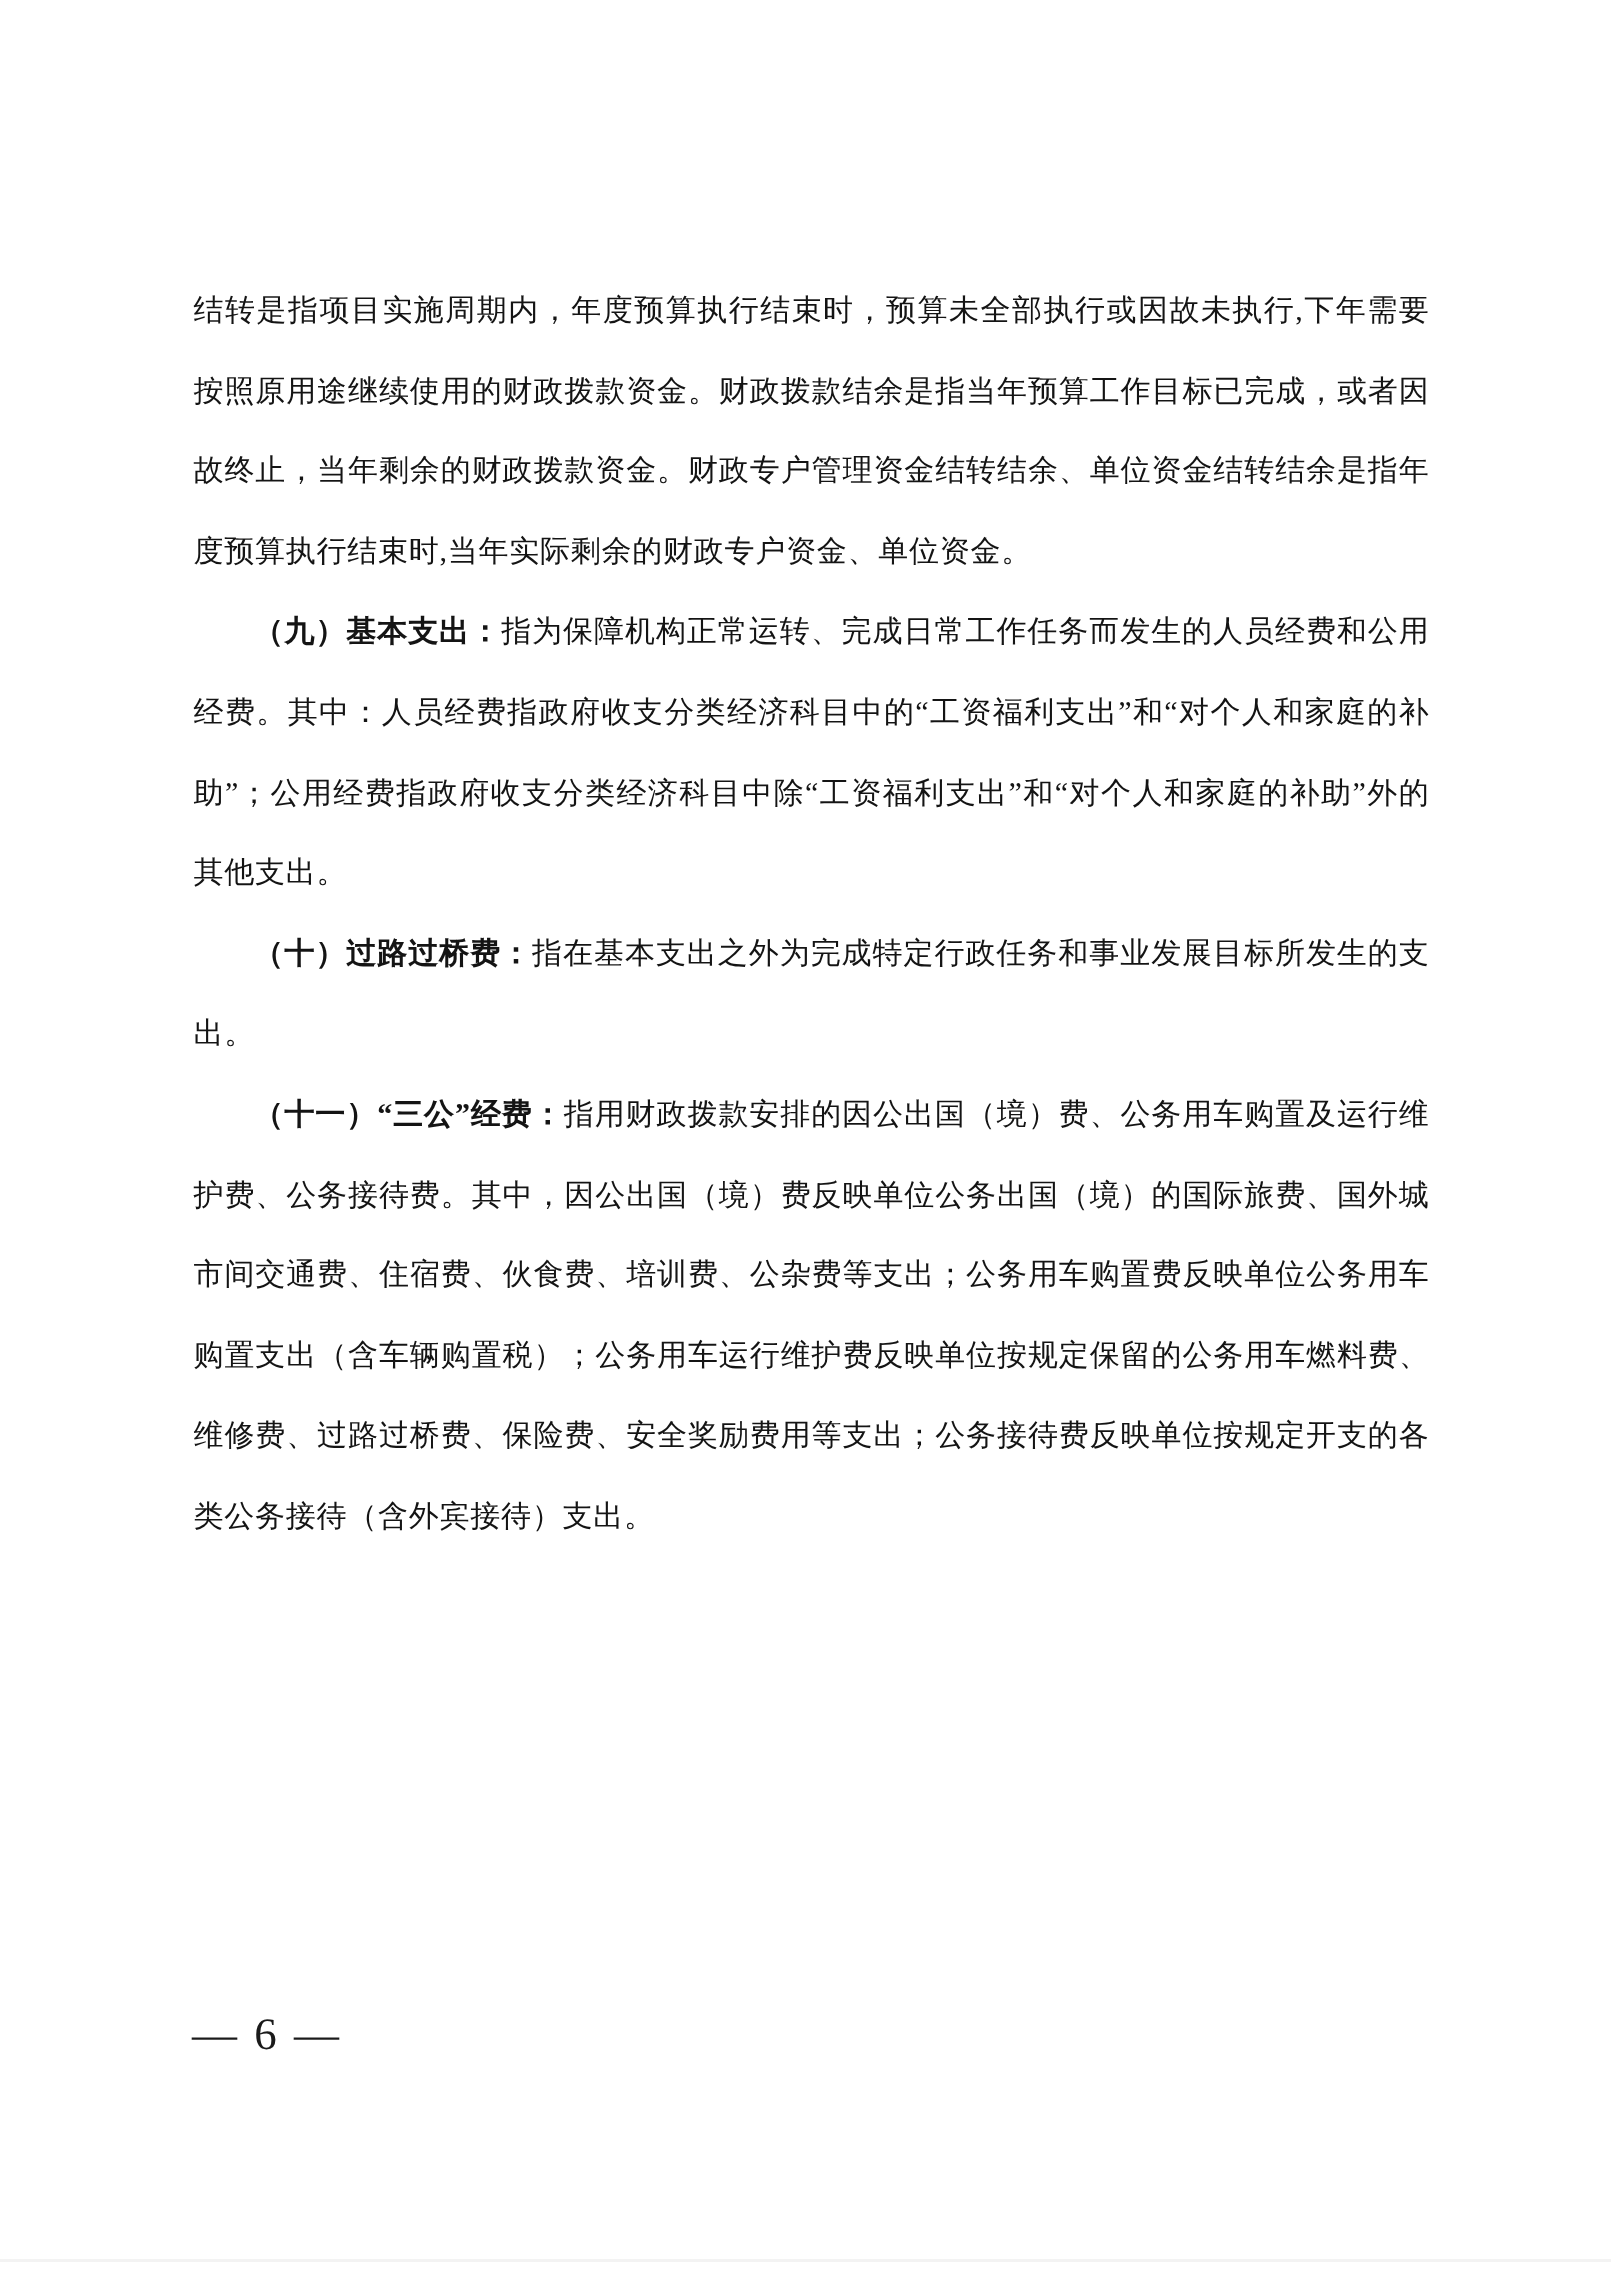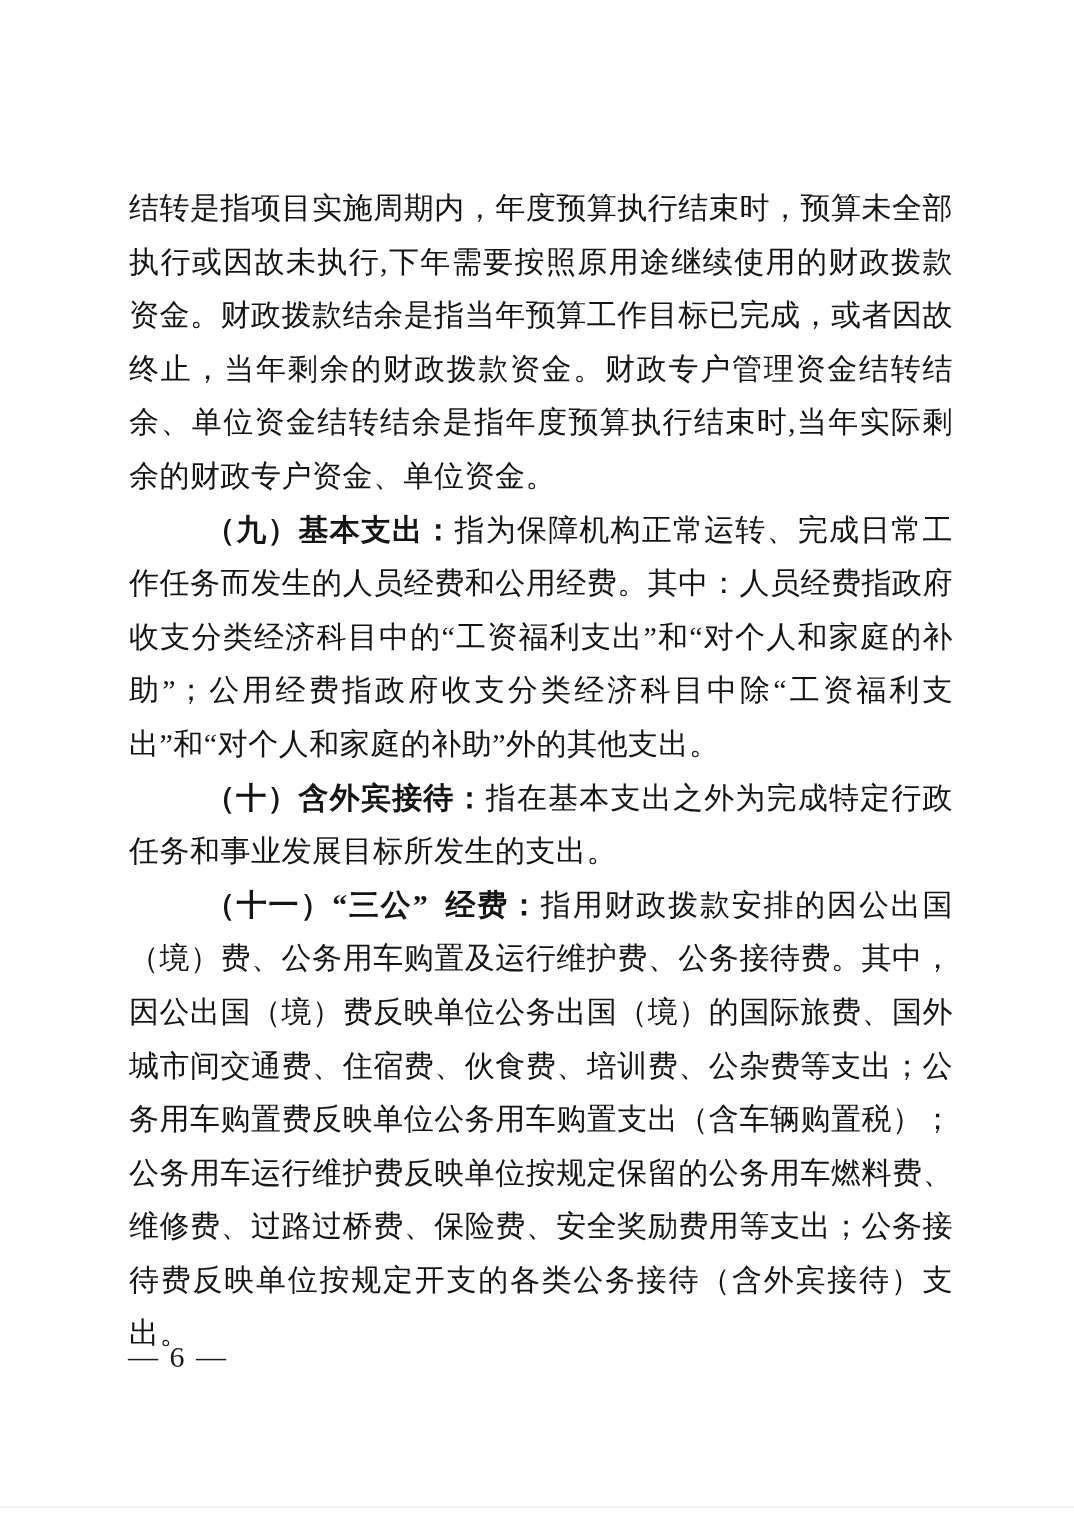--- a/index.html
+++ b/index.html
@@ -14,39 +14,38 @@
     background: #ffffff;
     overflow: hidden;
     font-family: "Liberation Serif", "DejaVu Serif", serif;
   }
   .text-block {
     position: absolute;
     left: 129px;
     top: 181px;
     width: 824px;
     color: #141414;
-    font-size: 30px;
+    font-size: 20px;
     line-height: 53.6px;
     text-align: justify;
     text-align-last: left;
     letter-spacing: 0.5px;
   }
   .para {
     margin: 0;
     padding: 0;
   }
   .para.indent {
     text-indent: 2em;
   }
   .seg-normal {
     font-weight: normal;
   }
   .seg-bold {
     font-weight: bold;
-    margin-left: 16px;
   }
   .seg-bold-kai {
     font-weight: bold;
   }
   .page-footer {
     position: absolute;
     left: 128px;
     top: 1340px;
     color: #1a1a1a;
     font-size: 30px;
@@ -63,21 +62,21 @@
   }
 </style>
 </head>
 <body>
 
 <main class="sheet">
 
   <section class="text-block" id="paragraphs">
       <p class="para"><span class="seg-normal">结转是指项目实施周期内，年度预算执行结束时，预算未全部执行或因故未执行,下年需要按照原用途继续使用的财政拨款资金。财政拨款结余是指当年预算工作目标已完成，或者因故终止，当年剩余的财政拨款资金。财政专户管理资金结转结余、单位资金结转结余是指年度预算执行结束时,当年实际剩余的财政专户资金、单位资金。</span></p>
       <p class="para indent"><span class="seg-bold">（九）基本支出：</span><span class="seg-normal">指为保障机构正常运转、完成日常工作任务而发生的人员经费和公用经费。其中：人员经费指政府收支分类经济科目中的“工资福利支出”和“对个人和家庭的补助”；公用经费指政府收支分类经济科目中除“工资福利支出”和“对个人和家庭的补助”外的其他支出。</span></p>
-      <p class="para indent"><span class="seg-bold">（十）含外宾接待：</span><span class="seg-normal">指在基本支出之外为完成特定行政任务和事业发展目标所发生的支出。</span></p>
+      <p class="para indent"><span class="seg-bold">（十）过路过桥费：</span><span class="seg-normal">指在基本支出之外为完成特定行政任务和事业发展目标所发生的支出。</span></p>
       <p class="para indent"><span class="seg-bold">（十一）</span><span class="seg-bold-kai">“三公”</span><span class="seg-bold">经费：</span><span class="seg-normal">指用财政拨款安排的因公出国（境）费、公务用车购置及运行维护费、公务接待费。其中，因公出国（境）费反映单位公务出国（境）的国际旅费、国外城市间交通费、住宿费、伙食费、培训费、公杂费等支出；公务用车购置费反映单位公务用车购置支出（含车辆购置税）；公务用车运行维护费反映单位按规定保留的公务用车燃料费、维修费、过路过桥费、保险费、安全奖励费用等支出；公务接待费反映单位按规定开支的各类公务接待（含外宾接待）支出。</span></p>
     </section>
 
   <footer class="page-footer">
     <span>— 6 —</span>
   </footer>
 
   <div class="scan-line"></div>
 
 </main>

